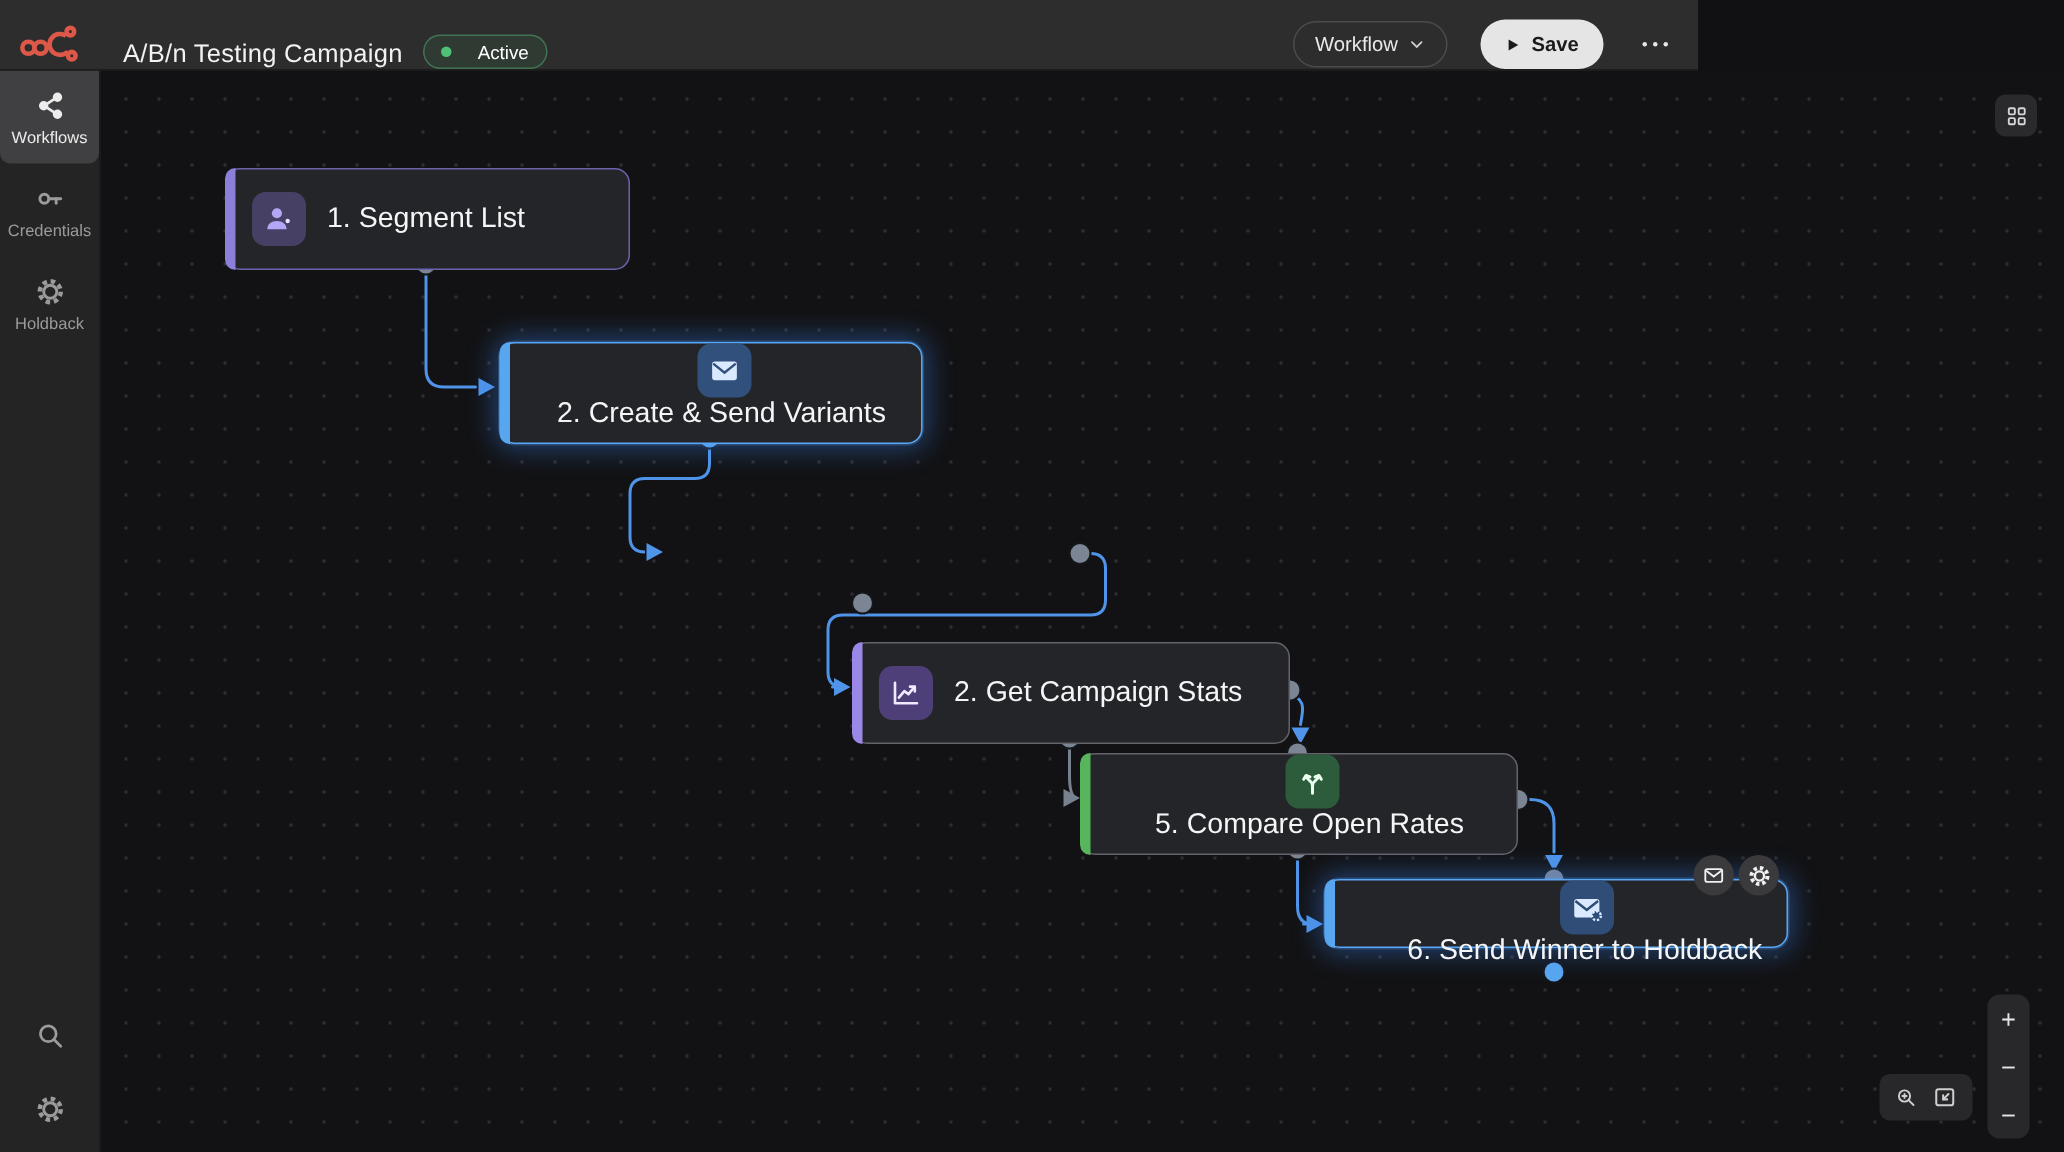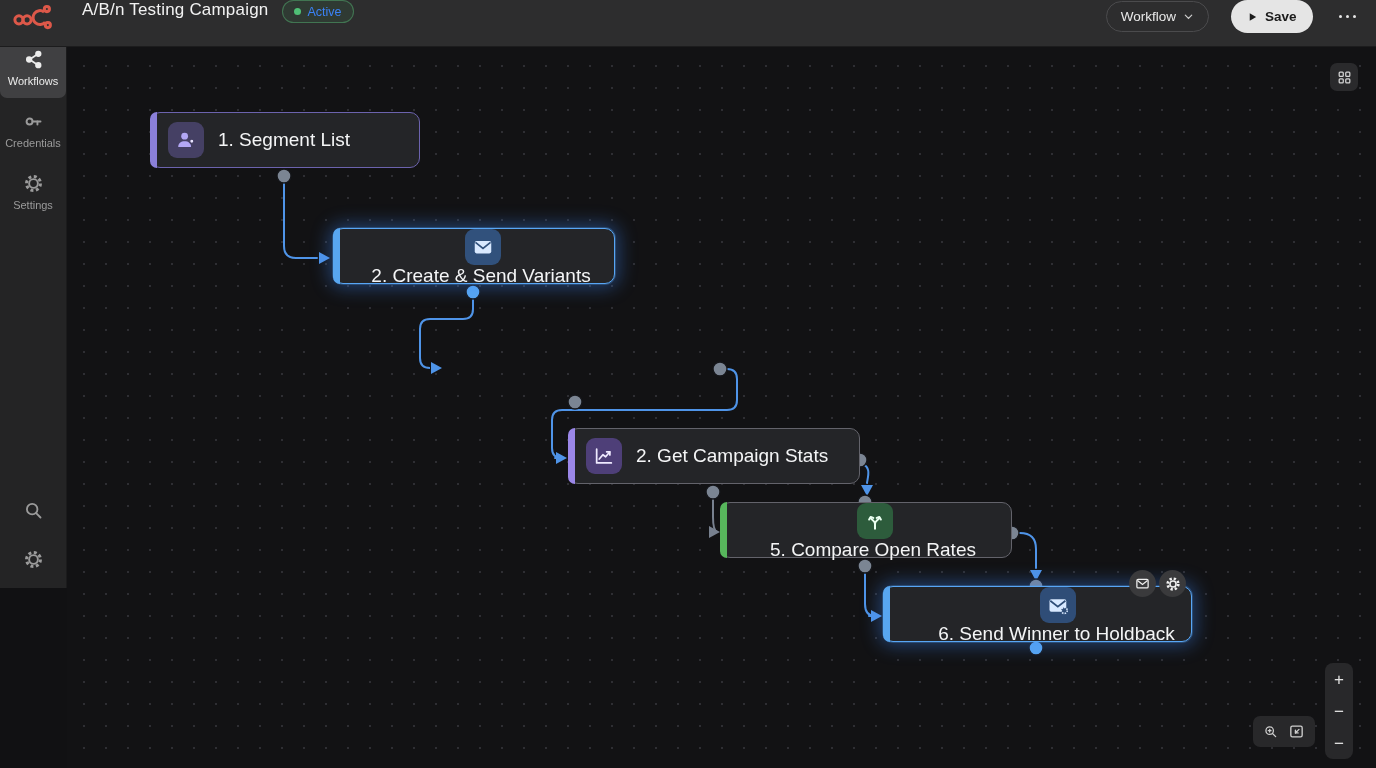--- a/index.html
+++ b/index.html
@@ -1,58 +1,58 @@
 <!DOCTYPE html>
 <html><head>
 <meta charset="utf-8">
 <style>
   * { margin:0; padding:0; box-sizing:border-box; }
   html,body { width:1376px; height:768px; overflow:hidden; background:#111113;
               font-family:"Liberation Sans", sans-serif; }
 
   
-  .topbar { position:absolute; left:0; top:0; width:1376px; height:47px;
-            background:#2d2d2e; display:flex; align-items:flex-start;
+  .topbar { position:absolute; left:0; top:0; width:1132px; height:47px;
+            background:#2d2d2e; display:flex; align-items:flex-end;
             border-bottom:1px solid #1c1c1d; z-index:30; }
   .logo { margin-left:10px; width:50px; height:34px; display:flex; align-items:center; }
   .title { color:#f2f2f2; font-size:17px; margin-left:22px; letter-spacing:.2px; }
-  .badge { margin-left:14px; display:flex; align-items:center; gap:6px;
+  .badge { margin-left:14px; display:flex; align-items:center; gap:17px;
            height:23px; padding:0 11px; border-radius:12px;
            background:rgba(64,160,90,.12); border:1px solid rgba(88,190,120,.45);
-           color:#3b82f6; font-size:12.5px; }
+           color:#ffffff; font-size:12.5px; }
   .badge .dot { width:7px; height:7px; border-radius:50%; background:#4fc176; }
   .topbar-right { margin-left:auto; display:flex; align-items:center; gap:22px; margin-right:16px; }
   .btn-workflow { display:flex; align-items:center; gap:7px; height:31px; padding:0 14px;
                   border-radius:16px; border:1px solid #4b4b4d; background:transparent;
                   color:#e8e8e8; font-size:13.5px; cursor:pointer; }
   .btn-save { display:flex; align-items:center; gap:7px; height:33px; padding:0 16px;
               border-radius:17px; border:none; background:#e5e5e5; color:#1b1b1b;
               font-size:13.5px; font-weight:700; cursor:pointer; }
   .more-dots { display:flex; gap:3.5px; padding:6px 4px; cursor:pointer; }
   .more-dots i { width:3.5px; height:3.5px; border-radius:50%; background:#e6e6e6; }
 
   
-  .sidebar { position:absolute; left:0; top:36px; width:67px; height:552px;
+  .sidebar { position:absolute; left:0; top:47px; width:67px; height:721px;
              background:#242425; border-right:1px solid #1b1b1c; z-index:20;
              display:flex; flex-direction:column; }
   .side-item { display:flex; flex-direction:column; align-items:center; gap:5px;
                padding:13px 0 11px; color:#9b9b9b; font-size:11px; cursor:pointer; }
   .side-item.active { background:#404042; color:#ececec; border-radius:0 0 7px 7px; }
   .side-item svg { display:block; }
   .side-bottom { margin-top:auto; display:flex; flex-direction:column; align-items:center;
                  gap:28px; padding-bottom:18px; }
 
   
   .canvas { position:absolute; left:67px; top:47px; width:1309px; height:721px;
             background:#121214;
             background-image:radial-gradient(circle, #2e2e33 1.1px, transparent 1.4px);
             background-size:22px 22px; background-position:6px 8px; }
   .edges { position:absolute; left:0; top:0; width:1309px; height:721px; }
 
-  .node { position:absolute; height:56px; display:flex; align-items:center;
+  .node { position:absolute; height:68px; display:flex; align-items:center;
           background:#242528; border:1px solid #63636b; border-radius:10px;
           cursor:pointer; }
   .node .accent { position:absolute; left:-1px; top:-1px; bottom:-1px; width:7px;
                   border-radius:10px 0 0 10px; }
   .node .tile { width:36px; height:36px; border-radius:9px; margin-left:17px;
                 display:flex; align-items:center; justify-content:center; flex:none; }
   .node .lbl { color:#f4f5f6; font-size:19px; margin-left:14px; white-space:nowrap; }
   .node.selected { border:1.5px solid #58a6f5;
                    box-shadow:0 0 0 1px rgba(88,166,245,.25), 0 0 18px 4px rgba(62,140,255,.38);flex-direction:column; }
   .node.n1 { border-color:#6c63ae; }
@@ -138,21 +138,21 @@
         <line x1="10.9" y1="12" x2="20" y2="12"></line>
         <line x1="16.5" y1="12" x2="16.5" y2="15.5"></line>
     </svg>
     <span>Credentials</span>
   </div>
   <div class="side-item">
     <svg width="21" height="21" viewBox="0 0 24 24" fill="none" stroke="#9b9b9b">
       <circle cx="12" cy="12" r="8" stroke-width="3.4" stroke-dasharray="3.4 2.9"></circle>
       <circle cx="12" cy="12" r="5" stroke-width="2.2"></circle>
     </svg>
-    <span>Settings</span>
+    <span>Holdback</span>
   </div>
   <div class="side-bottom">
     <svg width="21" height="21" viewBox="0 0 24 24" fill="none" stroke="#9b9b9b" stroke-width="2.1" stroke-linecap="round">
       <circle cx="10.5" cy="10.5" r="6"></circle>
         <line x1="15" y1="15" x2="20" y2="20"></line>
     </svg>
     <svg width="21" height="21" viewBox="0 0 24 24" fill="none" stroke="#9b9b9b">
       <circle cx="12" cy="12" r="8" stroke-width="3.4" stroke-dasharray="3.4 2.9"></circle>
       <circle cx="12" cy="12" r="5" stroke-width="2.2"></circle>
     </svg>
@@ -243,21 +243,21 @@
       <svg width="22" height="22" viewBox="0 0 24 24" fill="none" stroke="#eafff0" stroke-width="2.2" stroke-linecap="round" stroke-linejoin="round">
         <path d="M12 20.5 V15 C12 11.5 8.8 11.8 7.3 8.2"></path>
         <path d="M12 15 C12 11.5 15.2 11.8 16.7 8.2"></path>
         <polyline points="5.6,10.4 7.3,7.6 10.2,8.6"></polyline>
         <polyline points="18.4,10.4 16.7,7.6 13.8,8.6"></polyline>
       </svg>
     </span>
     <span class="lbl">5. Compare Open Rates</span>
   </div>
 
-  <div class="node n6 selected" style="left:816px; top:539px; width:309px; height:56px;padding-left:24px;">
+  <div class="node n6 selected" style="left:816px; top:539px; width:309px; height:46px;padding-left:24px;">
     <span class="accent"></span>
     <span class="tile">
       <svg width="23" height="23" viewBox="0 0 24 24">
         <rect x="2.6" y="5.5" width="17.5" height="13" rx="2" fill="#d9e9ff"></rect>
         <polyline points="3.4,7 11.3,13.2 19.2,7" fill="none" stroke="#2f4d77" stroke-width="1.8"></polyline>
         <circle cx="18" cy="17.2" r="3.1" fill="#2f4d77" stroke="#d9e9ff" stroke-width="1.7" stroke-dasharray="1.6 1.2"></circle>
       </svg>
     </span>
     <span class="lbl">6. Send Winner to Holdback</span>
   </div>

